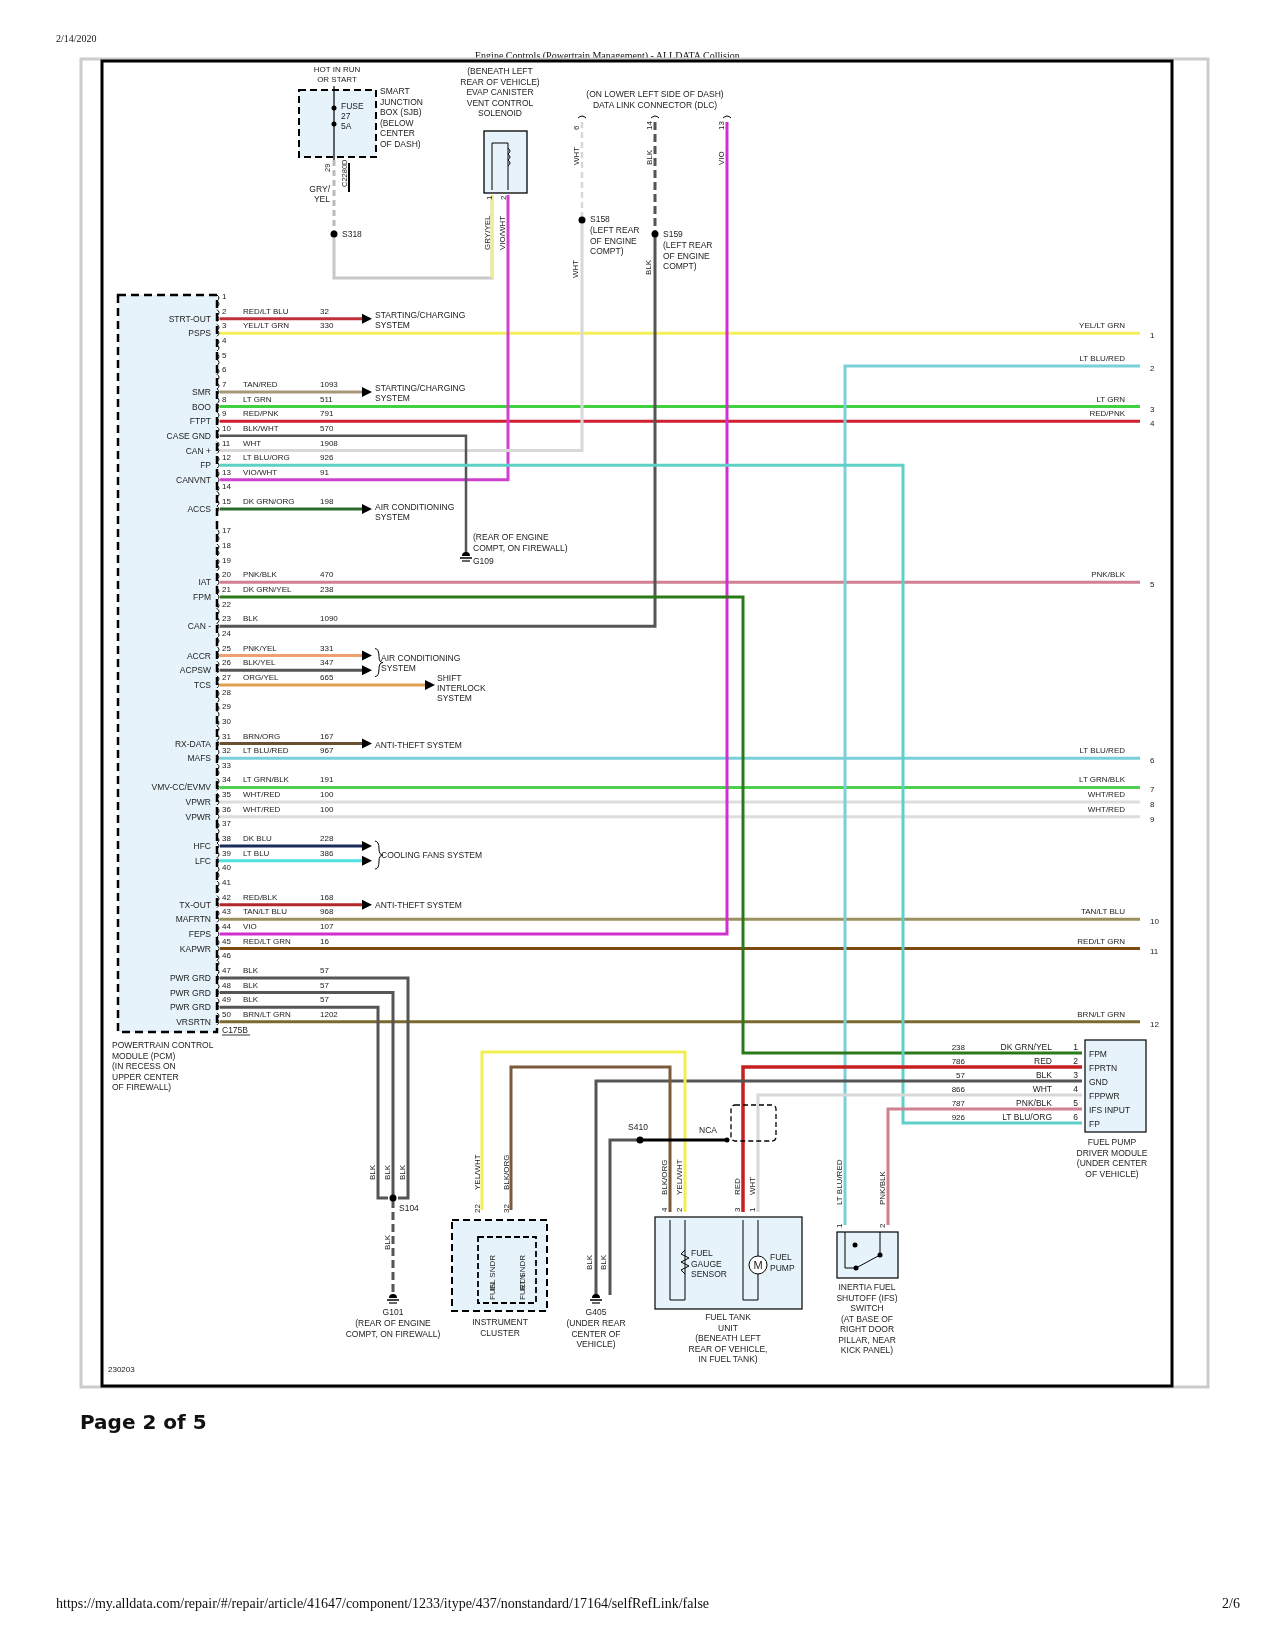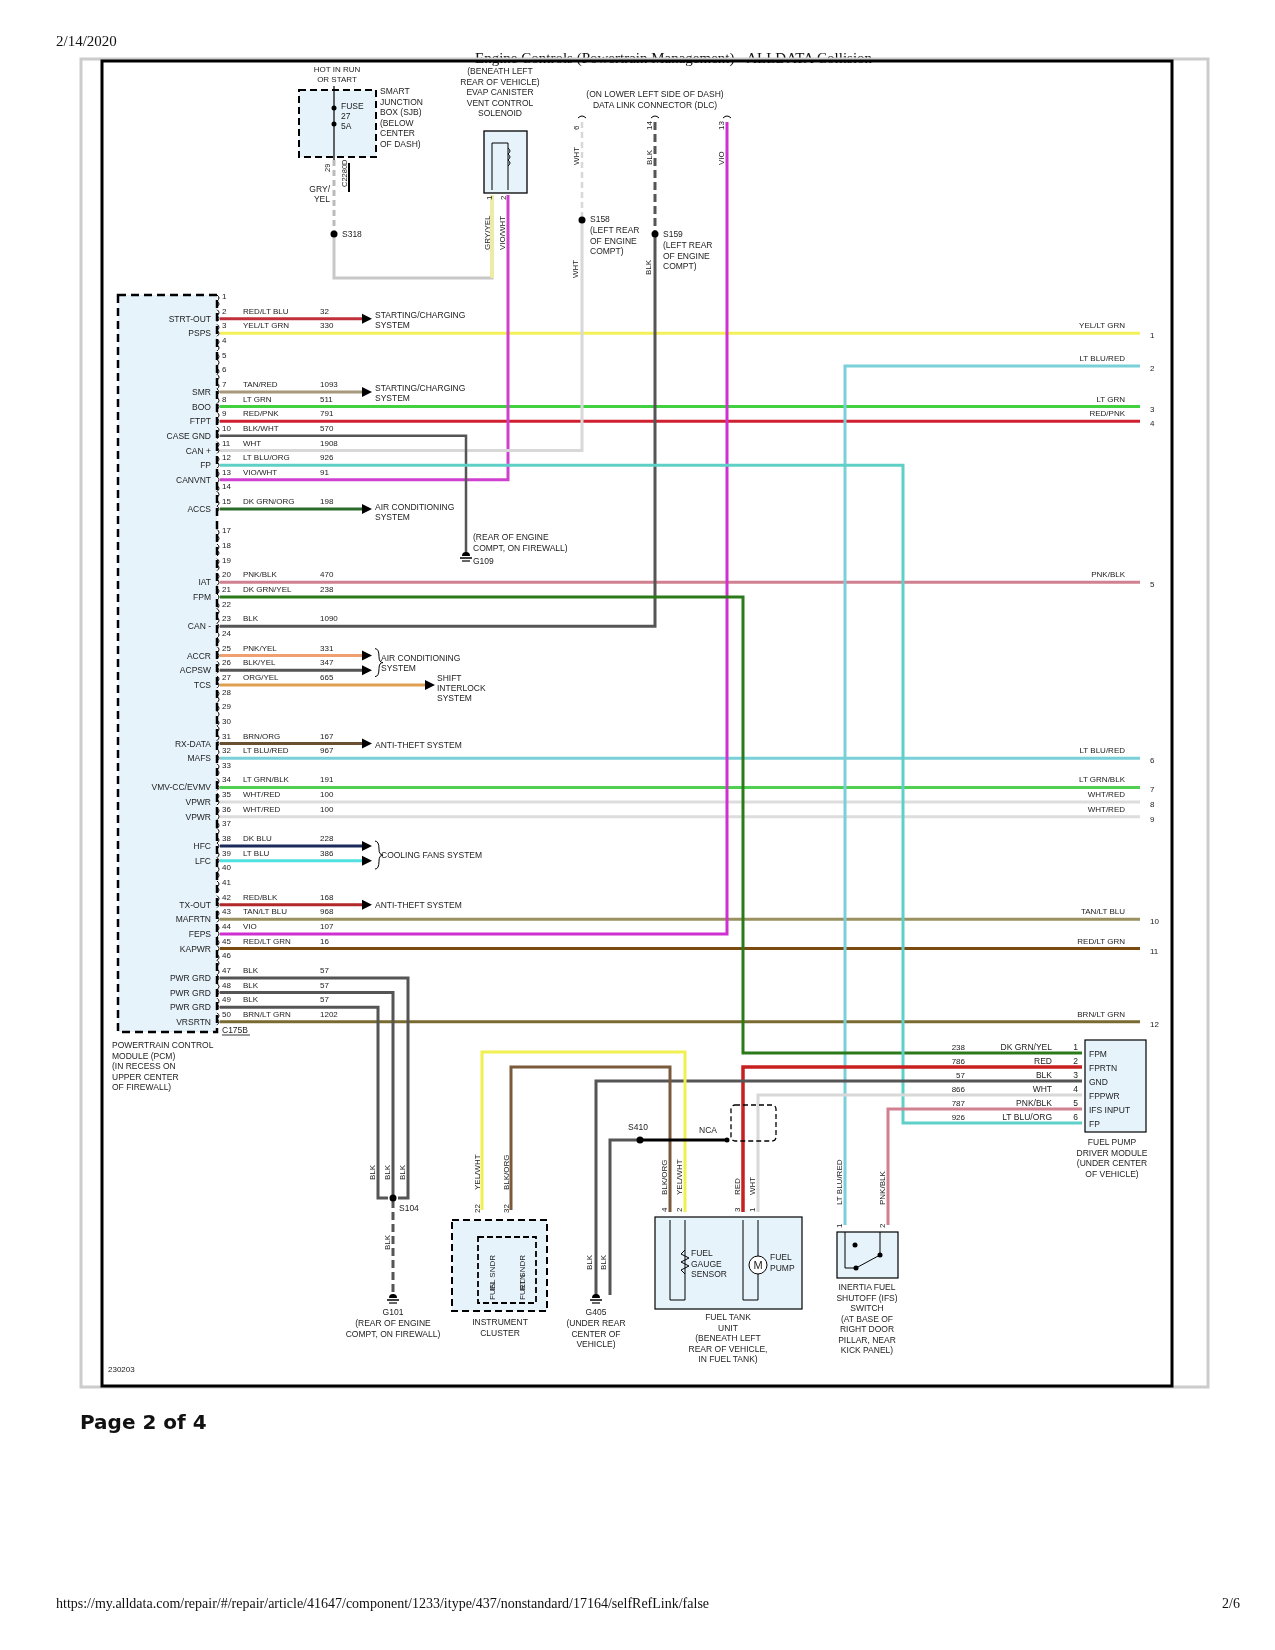--- a/index.html
+++ b/index.html
@@ -1,17 +1,17 @@
 <!DOCTYPE html>
 <html><head>
 <meta charset="utf-8">
 <style>
   html,body{margin:0;padding:0;background:#fff;}
   body{width:1275px;height:1650px;position:relative;overflow:hidden;font-family:"Liberation Sans",sans-serif;}
-  .hdr{position:absolute;font-family:"Liberation Serif",serif;font-size:15px;color:#111;}
+  .hdr{position:absolute;font-family:"Liberation Serif",serif;font-size:10px;color:#111;}
   .pageno{position:absolute;left:80px;top:1410px;font-family:"DejaVu Sans",sans-serif;font-weight:bold;font-size:20px;color:#111;}
   #diagram{position:absolute;left:0;top:0;}
   svg text{font-family:"Liberation Sans",sans-serif;fill:#222;}
 </style>
 </head>
 <body>
 
 <div class="hdr" style="left:56px;top:33px;">2/14/2020</div>
 <div class="hdr" style="left:475px;top:50px;">Engine Controls (Powertrain Management) - ALLDATA Collision</div>
 
@@ -487,15 +487,15 @@
       <text x="867" y="1300.5" font-size="8.5" text-anchor="middle">SHUTOFF (IFS)</text>
       <text x="867" y="1311" font-size="8.5" text-anchor="middle">SWITCH</text>
       <text x="867" y="1321.5" font-size="8.5" text-anchor="middle">(AT BASE OF</text>
       <text x="867" y="1332" font-size="8.5" text-anchor="middle">RIGHT DOOR</text>
       <text x="867" y="1342.5" font-size="8.5" text-anchor="middle">PILLAR, NEAR</text>
       <text x="867" y="1353" font-size="8.5" text-anchor="middle">KICK PANEL)</text>
     </g>
   <text x="108" y="1372" font-size="8">230203</text>
 </svg>
 
-<div class="pageno">Page 2 of 4</div>
+<div class="pageno">Page 2 of 5</div>
 <div class="hdr" style="left:56px;top:1596px;font-size:14px;text-align:center;">https://my.alldata.com/repair/#/repair/article/41647/component/1233/itype/437/nonstandard/17164/selfRefLink/false</div>
 <div class="hdr" style="left:1222px;top:1596px;font-size:14px;">2/6</div>
 
 </body></html>

